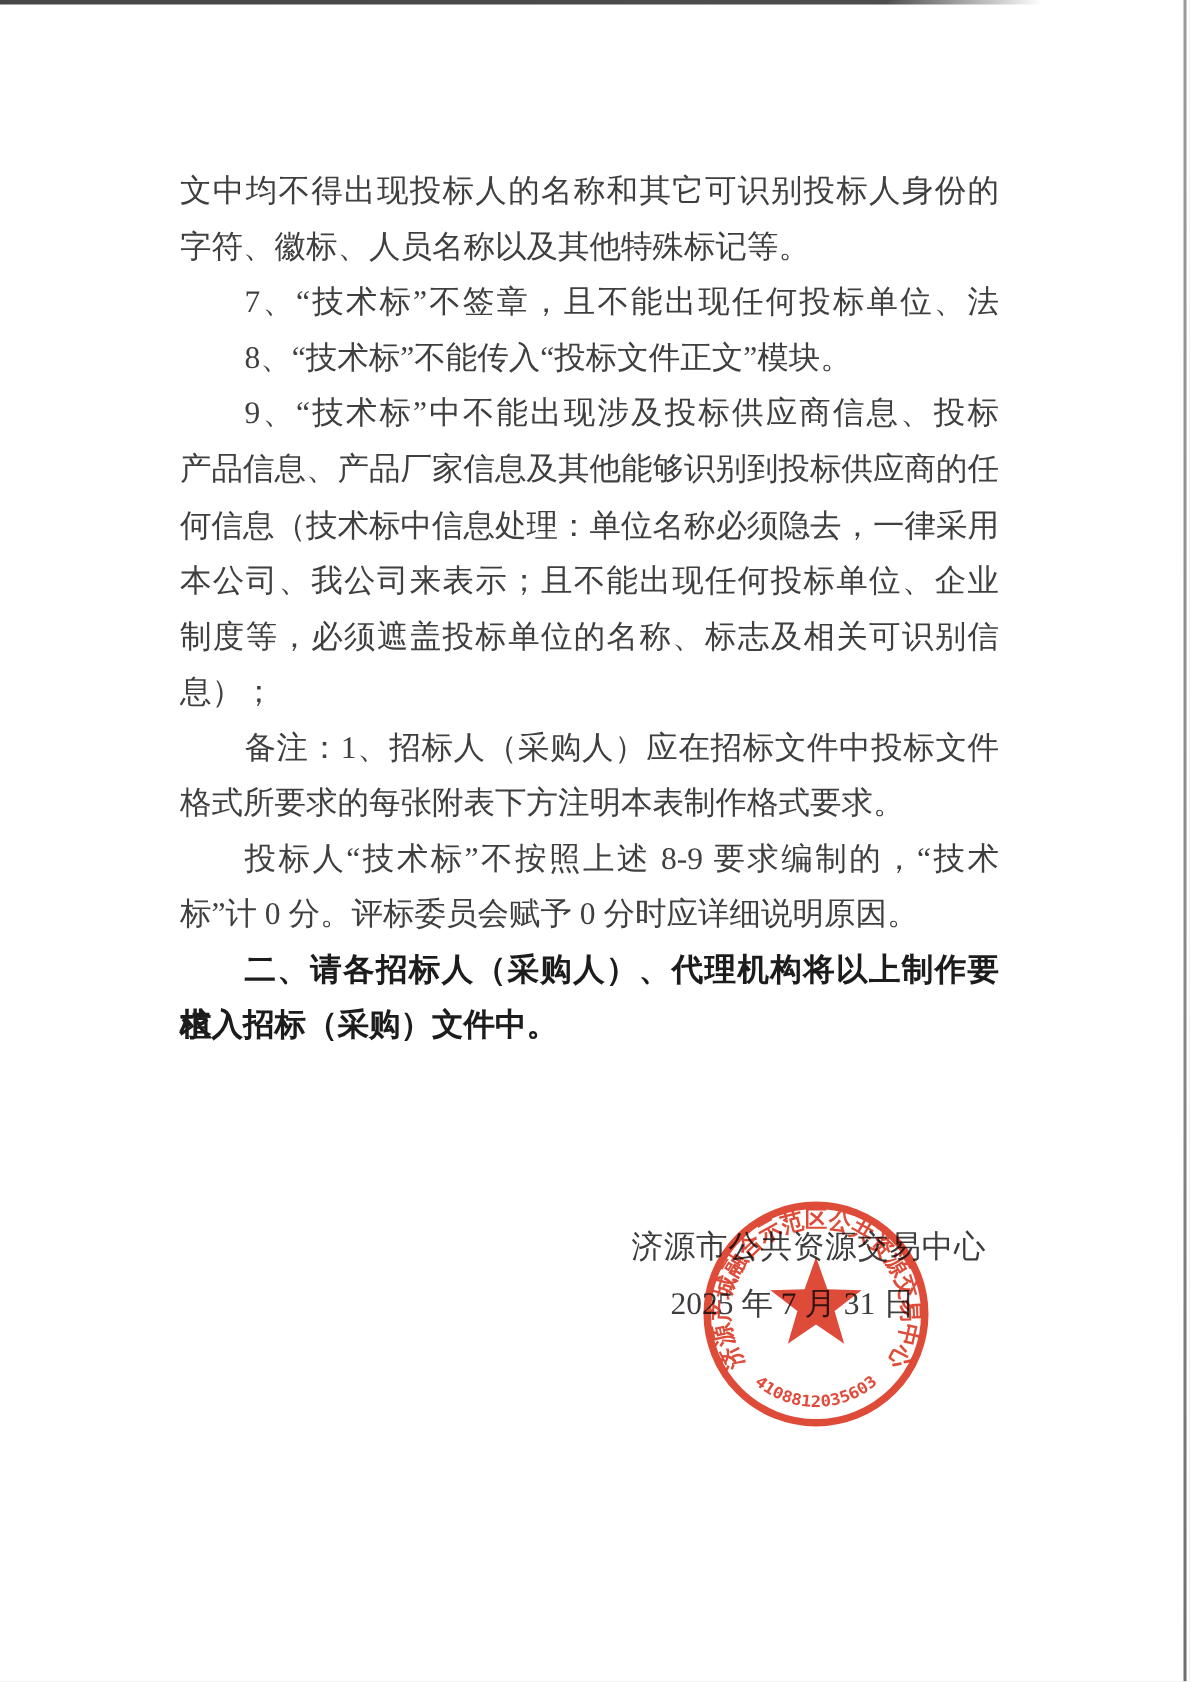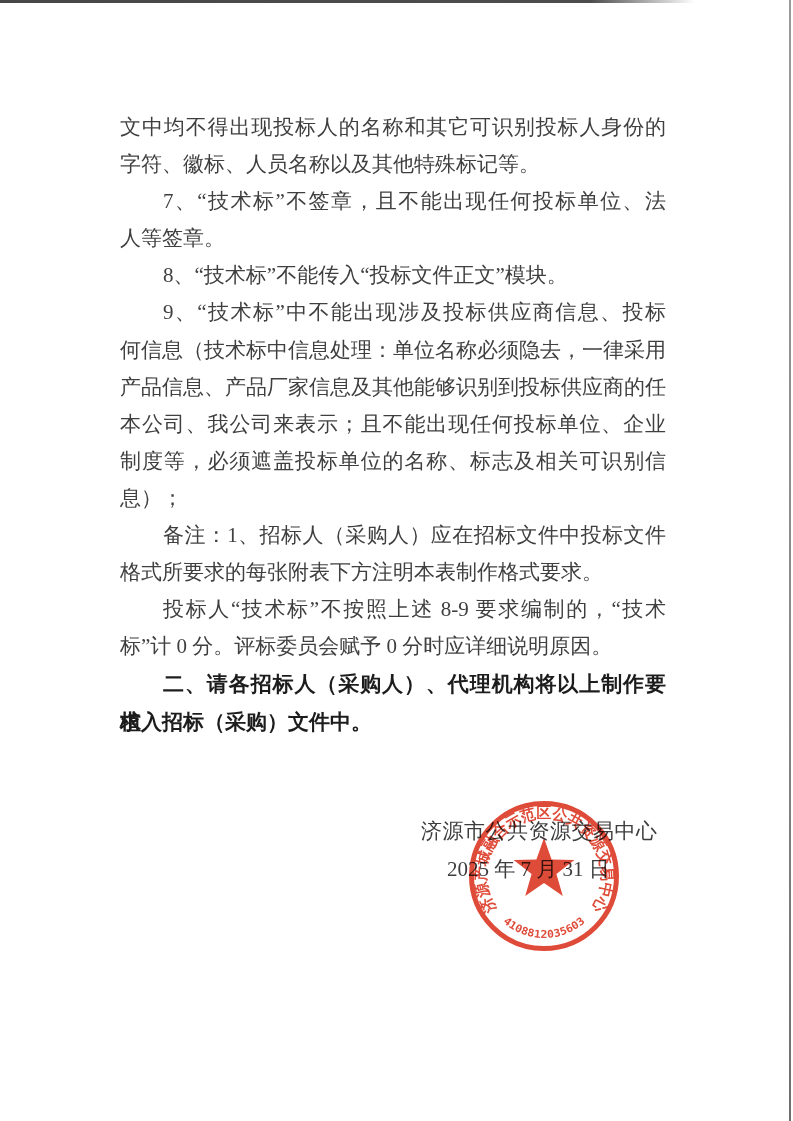--- a/index.html
+++ b/index.html
@@ -60,25 +60,24 @@
 
 <div class="page">
 
   <div class="scan-edge-top"></div>
   <div class="scan-edge-right"></div>
 
   <div class="doc-body">
       <div class="line full">文中均不得出现投标人的名称和其它可识别投标人身份的</div>
       <div class="line">字符、徽标、人员名称以及其他特殊标记等。</div>
       <div class="line indent full">7、“技术标”不签章，且不能出现任何投标单位、法</div>
-      <div class="line">人等签章。</div>
       <div class="line indent">8、“技术标”不能传入“投标文件正文”模块。</div>
       <div class="line indent full">9、“技术标”中不能出现涉及投标供应商信息、投标</div>
+      <div class="line full">产品信息、产品厂家信息及其他能够识别到投标供应商的任</div>
       <div class="line full">何信息（技术标中信息处理：单位名称必须隐去，一律采用</div>
-      <div class="line full">产品信息、产品厂家信息及其他能够识别到投标供应商的任</div>
       <div class="line full">本公司、我公司来表示；且不能出现任何投标单位、企业</div>
       <div class="line full">制度等，必须遮盖投标单位的名称、标志及相关可识别信</div>
       <div class="line">息）；</div>
       <div class="line indent full">备注：1、招标人（采购人）应在招标文件中投标文件</div>
       <div class="line">格式所要求的每张附表下方注明本表制作格式要求。</div>
       <div class="line indent full">投标人“技术标”不按照上述 8-9 要求编制的，“技术</div>
       <div class="line">标”计 0 分。评标委员会赋予 0 分时应详细说明原因。</div>
       <div class="line indent bold full">二、请各招标人（采购人）、代理机构将以上制作要求</div>
       <div class="line bold">植入招标（采购）文件中。</div>
     </div>

